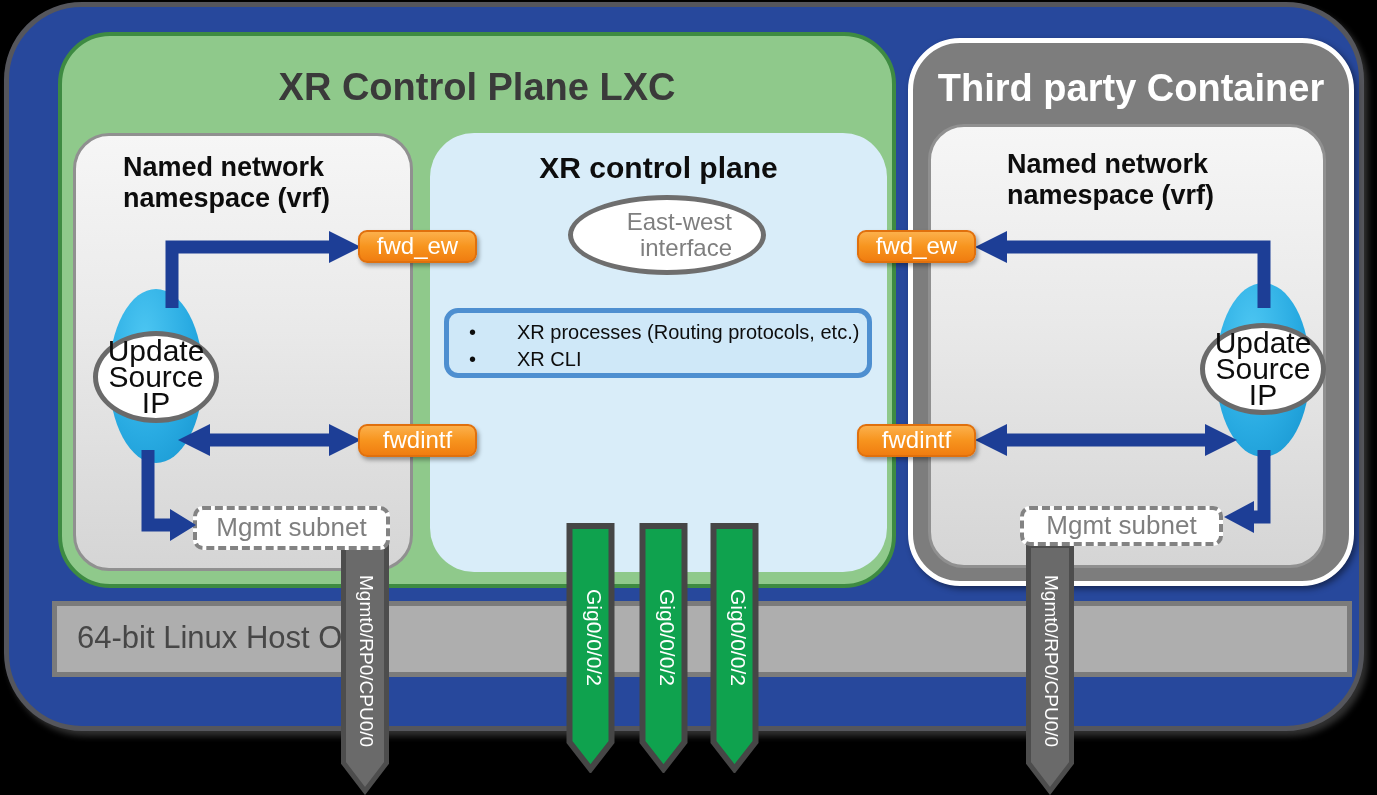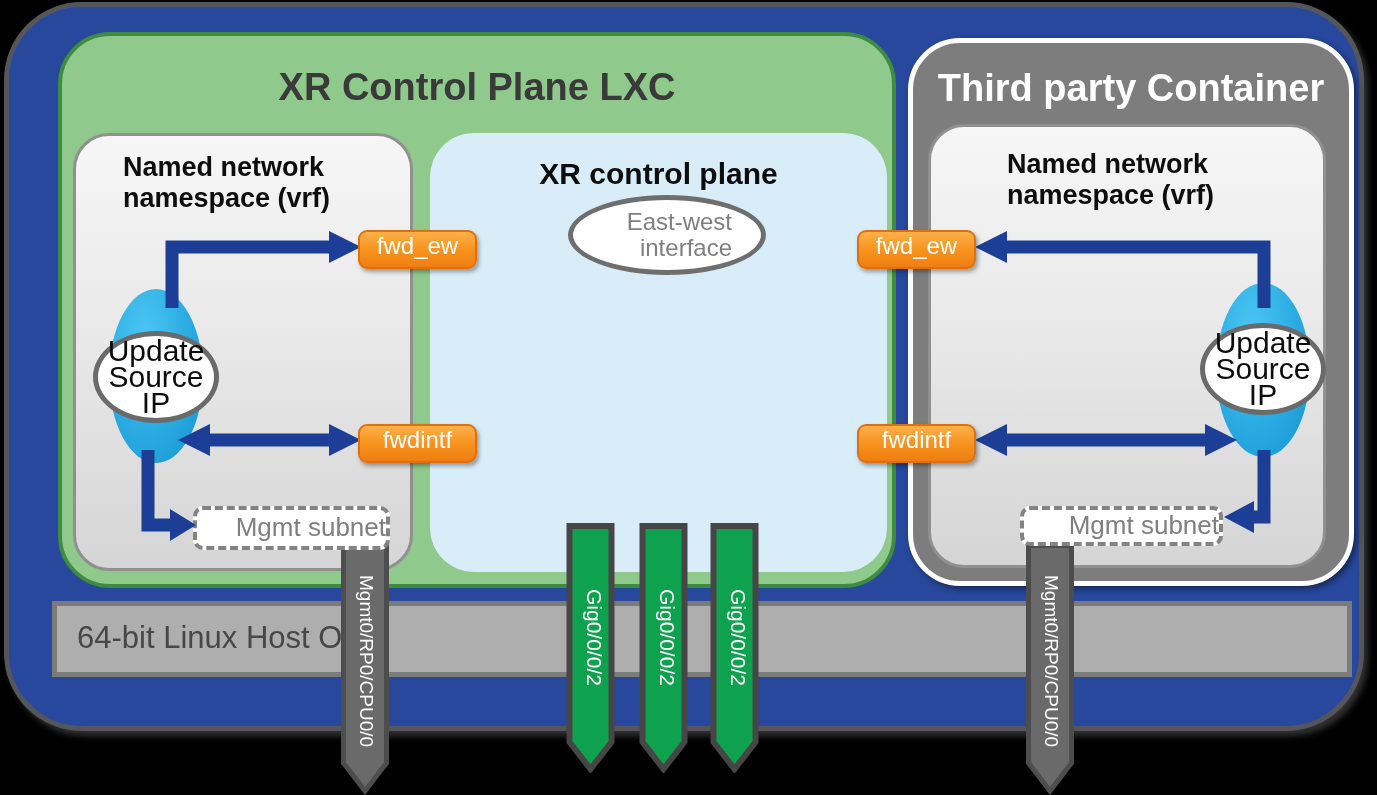--- a/index.html
+++ b/index.html
@@ -24,21 +24,21 @@
 
   .vrf{background:linear-gradient(180deg,#f6f6f6 0%,#e9e9e9 45%,#d5d5d5 100%);
        border:3px solid #909090;border-radius:36px;}
   .vrf-left{left:73px;top:133px;width:340px;height:438px;}
   .vrf-right{left:928px;top:124px;width:398px;height:444px;}
   .vrf-title{margin:16px auto 0;width:240px;font-size:27px;line-height:31px;
              font-weight:bold;color:#0d0d0d;}
   .vrf-right .vrf-title{margin-top:22px;}
 
   .cp-box{left:430px;top:133px;width:457px;height:439px;background:#d9edf9;border-radius:44px;}
-  .cp-title{margin-top:24px;text-align:center;font-size:30px;font-weight:bold;color:#0d0d0d;}
+  .cp-title{margin-top:18px;text-align:center;font-size:30px;font-weight:bold;color:#0d0d0d;}
 
   .ew-ellipse{left:568px;top:195px;width:198px;height:80px;background:#fff;border:5px solid #6e6e6e;
               border-radius:50%;display:flex;align-items:center;justify-content:center;text-align:right;}
   .ew-ellipse div{font-size:24px;line-height:26px;color:#7f7f7f;width:130px;}
 
   .proc-box{left:444px;top:308px;width:428px;height:70px;background:#cfe8f8;
             border:5px solid #4e8fd0;border-radius:14px;padding:6px 0 0 14px;}
   .bullet-row{display:flex;font-size:20px;line-height:27px;color:#0d0d0d;}
   .bullet-row::before{content:"\2022";width:48px;text-align:left;padding-left:6px;color:#0d0d0d;}
 
@@ -49,27 +49,27 @@
   .cyan{border-radius:50%;background:radial-gradient(ellipse at 38% 28%,#4cc6f2 0%,#29abe2 55%,#1592cd 100%);}
   .cyan-l{left:109px;top:289px;width:94px;height:174px;}
   .cyan-r{left:1216px;top:283px;width:94px;height:174px;}
 
   .upd-ellipse{width:126px;height:92px;background:#fff;border:5px solid #6a6a6a;border-radius:50%;
                display:flex;align-items:center;justify-content:center;text-align:center;}
   .upd-l{left:93px;top:331px;}
   .upd-r{left:1200px;top:323px;}
   .upd-ellipse div{font-size:30px;line-height:26px;color:#0d0d0d;width:104px;}
 
-  .mgmt-box{background:#fff;border:4px dashed #838383;border-radius:10px;text-align:right;
+  .mgmt-box{background:#fff;border:4px dashed #838383;border-radius:10px;text-align:center;
             color:#7f7f7f;font-size:26px;}
   .mgmt-l{left:193px;top:506px;width:197px;height:44px;line-height:35px;}
   .mgmt-r{left:1020px;top:506px;width:203px;height:40px;line-height:31px;}
 
   .orange{background:linear-gradient(180deg,#fcb04b 0%,#f7941e 50%,#f07d10 100%);
-          border:2px solid #e0700d;border-radius:9px;width:119px;height:39px;text-align:center;
+          border:2px solid #e0700d;border-radius:9px;width:119px;height:33px;text-align:center;
           line-height:28px;color:#fff;font-size:24px;box-shadow:2px 3px 4px rgba(0,0,0,.35);}
   .fwdew-l{left:358px;top:230px;}  .fwdintf-l{left:358px;top:424px;}
   .fwdew-r{left:857px;top:230px;}  .fwdintf-r{left:857px;top:424px;}
 
   svg text{font-family:"Liberation Sans",sans-serif;}
   .arrow-layer{left:0;top:0;width:1377px;height:795px;pointer-events:none;}
 </style>
 </head>
 <body>
 
@@ -98,20 +98,28 @@
   </div>
 
   <div class="abs cp-box">
     <div class="cp-title">XR control plane</div>
   </div>
 
   <div class="abs ew-ellipse">
     <div>East-west interface</div>
   </div>
 
+  <div class="abs proc-box">
+    <div class="bullet-row">
+      <span>XR processes (Routing protocols, etc.)</span>
+    </div>
+    <div class="bullet-row">
+      <span>XR CLI</span>
+    </div>
+  </div>
 
 
   <div class="abs cyan cyan-l"></div>
   <div class="abs cyan cyan-r"></div>
 
   <svg class="abs" style="left:565px;top:523px;" width="51" height="250">
     <path d="M4.5,3 H46.5 V219 L25.5,246 L4.5,219 Z" fill="#0fa24e" stroke="#464646" stroke-width="6"></path>
     <text transform="translate(22 66) rotate(90)" font-size="21" fill="#ffffff">Gig0/0/0/2</text>
   </svg>
   <svg class="abs" style="left:638px;top:523px;" width="51" height="250">

